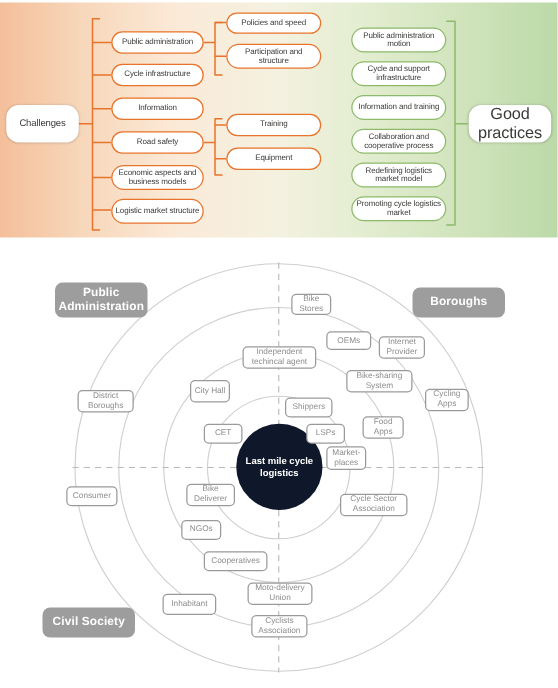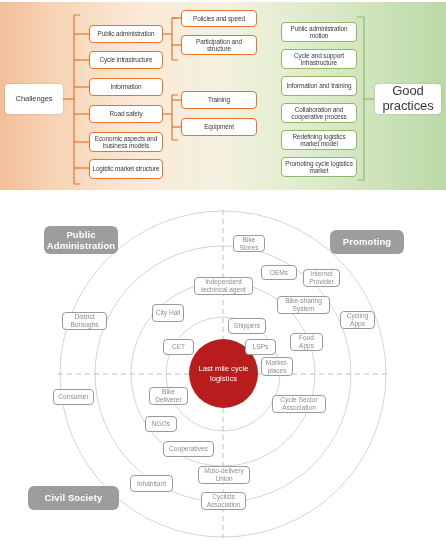--- a/index.html
+++ b/index.html
@@ -27,21 +27,21 @@
         #f4f1e0 50%,
         #e2edcf 66%,
         #cfe3bb 84%,
         #bcd9a8 100%);
     overflow: hidden;
   }
   .node {
     position: absolute;
     box-sizing: border-box;
     background: #ffffff;
-    border-radius: 4px;
+    border-radius: 10px;
     display: flex;
     align-items: center;
     justify-content: center;
     text-align: center;
     line-height: 1.12;
     color: #3a3a38;
     letter-spacing: -0.1px;
   }
   .node.orange { border: 1.3px solid #e8732a; }
   .node.green  { border: 1.3px solid #8cba6a; }
@@ -85,28 +85,29 @@
     align-items: center;
     justify-content: center;
     text-align: center;
     font-size: 6.6px;
     color: #8d8d8d;
     line-height: 1.15;
   }
   .center-circle {
     position: absolute;
     border-radius: 50%;
-    background: #b91c1c;
+    background: #0f172a;
     color: #ffffff;
     display: flex;
     align-items: center;
     justify-content: center;
     text-align: center;
     font-size: 7.6px;
     line-height: 1.3;
+    font-weight: bold;
   }
 </style>
 </head>
 <body>
 
 <div id="top-panel">
 
   <svg id="top-svg" viewBox="0 0 446 188">
 
     <path d="M63 97 H74" stroke="#e8732a" stroke-width="1.2" fill="none"></path>
@@ -167,22 +168,22 @@
       <circle cx="223" cy="178" r="128"></circle>
       <circle cx="223" cy="178" r="163"></circle>
     </g>
     <g stroke="#b9b9b9" stroke-width="0.9" stroke-dasharray="5,4" fill="none">
       <line x1="223" y1="14" x2="223" y2="342"></line>
       <line x1="58" y1="178" x2="388" y2="178"></line>
     </g>
   </svg>
 
   <div class="qbox" style="left:44px; top:30px; width:74px; height:28px;">Public Administration</div>
-  <div class="qbox" style="left:330px; top:34px; width:74px; height:24px;">Promoting</div>
-  <div class="qbox" style="left:28px; top:290px; width:91px; height:24px;text-align:right;">Civil Society</div>
+  <div class="qbox" style="left:330px; top:34px; width:74px; height:24px;">Boroughs</div>
+  <div class="qbox" style="left:34px; top:290px; width:74px; height:24px;text-align:right;">Civil Society</div>
 
   <div class="center-circle" style="left:189px; top:143px; width:69px; height:69px;">Last mile cycle logistics</div>
 
   <div class="snode" style="left:233px; top:39px; width:32px; height:17px;">Bike Stores</div>
   <div class="snode" style="left:261px; top:69px; width:36px; height:15px;">OEMs</div>
   <div class="snode" style="left:303px; top:73px; width:37px; height:18px;">Internet Provider</div>
   <div class="snode" style="left:194px; top:81px; width:59px; height:18px;">Independent techincal agent</div>
   <div class="snode" style="left:277px; top:100px; width:53px; height:18px;">Bike-sharing System</div>
   <div class="snode" style="left:62px; top:116px; width:45px; height:18px;">District Boroughs</div>
   <div class="snode" style="left:152px; top:108px; width:32px; height:18px;">City Hall</div>

